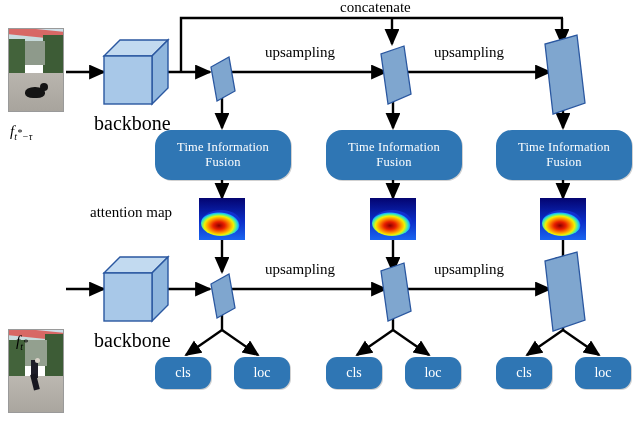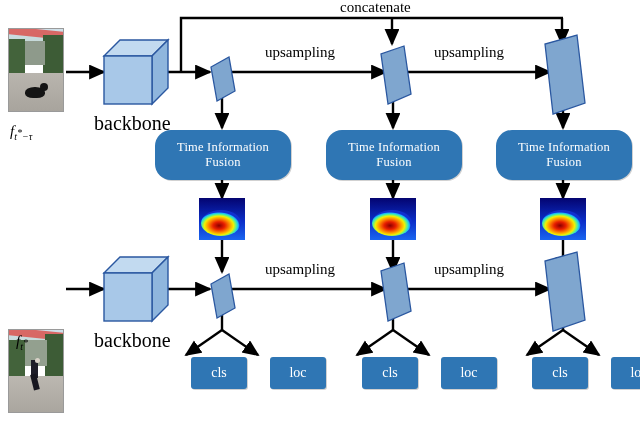--- a/index.html
+++ b/index.html
@@ -19,21 +19,21 @@
   .lbl-frame sub{font-size:10px;font-style:italic;}
   .lbl-frame .sup{font-size:10px;vertical-align:super;}
 
   
   .blue-box{background:#2f76b4;border-radius:16px;
             display:flex;align-items:center;justify-content:center;
             text-align:center;color:#ffffff;
             font-family:"Liberation Serif","DejaVu Serif",serif;
             box-shadow:1px 1px 0 rgba(0,0,0,.18);}
   .tif{font-size:12.5px;line-height:1.18;letter-spacing:.2px;}
-  .head{font-size:14px;border-radius:3px;margin-left:36px;}
+  .head{font-size:14px;border-radius:11px;}
 
   
   svg.layer{position:absolute;left:0;top:0;width:640px;height:424px;
             overflow:visible;pointer-events:none;}
 
   
   .thumb{border:1px solid #9a9a9a;overflow:hidden;position:relative;}
   .thumb i{position:absolute;display:block;}
   .caption{position:absolute;left:0;width:640px;text-align:center;
            font-family:"Liberation Serif","DejaVu Serif",serif;
@@ -140,20 +140,21 @@
   </div>
   <div class="abs blue-box tif" style="left:326px;top:130px;width:136px;height:50px;">
     <div><span>Time Information</span><br>
          <span>Fusion</span></div>
   </div>
   <div class="abs blue-box tif" style="left:496px;top:130px;width:136px;height:50px;">
     <div><span>Time Information</span><br>
          <span>Fusion</span></div>
   </div>
 
+  <div class="abs lbl lbl-attn" style="left:90px;top:205px;">attention map</div>
 
   <svg class="abs" style="left:199px;top:198px;width:46px;height:42px;" viewBox="0 0 46 42">
     <defs>
       <radialGradient id="hot1" cx="45%" cy="60%" r="52%">
         <stop offset="0%" stop-color="#8b0000"></stop>
         <stop offset="28%" stop-color="#e81f00"></stop>
         <stop offset="52%" stop-color="#ff9000"></stop>
         <stop offset="70%" stop-color="#f3f000"></stop>
         <stop offset="84%" stop-color="#4bf0a0"></stop>
         <stop offset="93%" stop-color="#18b6ff"></stop>

